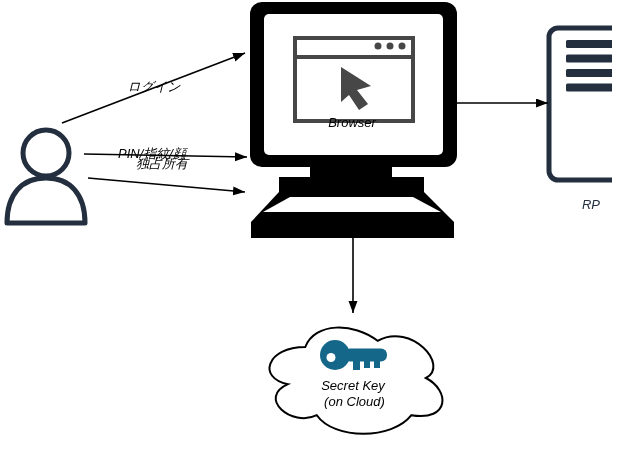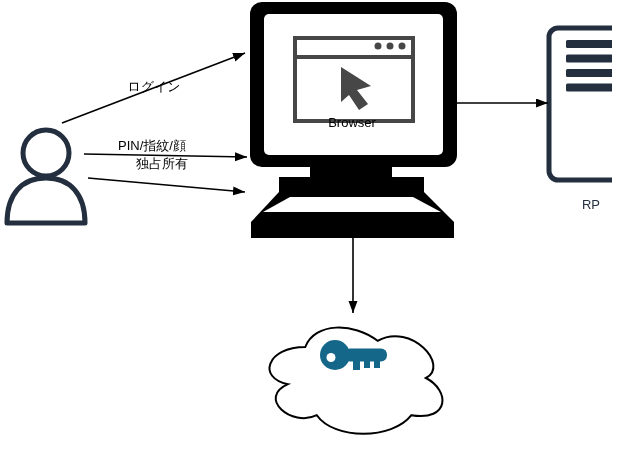--- a/index.html
+++ b/index.html
@@ -3,20 +3,21 @@
 <meta charset="utf-8">
 <style>
   html, body { margin: 0; padding: 0; background: #fff; }
   .canvas {
     position: relative;
     width: 612px;
     height: 450px;
     background: var(--background, #fff);
     font-family: "Liberation Sans", sans-serif;
     overflow: hidden;
+    font-style: italic;
   }
   .canvas svg { position: absolute; left: 0; top: 0; }
   .lbl {
     position: absolute;
     transform: translate(-50%, -50%);
     font-size: 13px;
     line-height: 16px;
     color: var(--text, #000);
     white-space: nowrap;
     text-align: center;
@@ -97,24 +98,28 @@
 
     <line class="edge" x1="62" y1="123" x2="245" y2="53" marker-end="url(#ah)"></line>
     <line class="edge" x1="84" y1="154" x2="247" y2="157" marker-end="url(#ah)"></line>
     <line class="edge" x1="88" y1="178" x2="245" y2="192" marker-end="url(#ah)"></line>
     <line class="edge" x1="457" y1="103" x2="548" y2="103" marker-end="url(#ah)"></line>
     <line class="edge" x1="353" y1="238" x2="353" y2="313" marker-end="url(#ah)"></line>
   </svg>
 
   <div class="lbl" style="left:154px; top:87px;">ログイン</div>
 
-  <div class="lbl" style="left:152px; top:146px;">PIN/指紋/顔</div>
+  <div class="lbl" style="left:152px; top:154px;">PIN/指紋/顔</div>
 
   <div class="lbl" style="left:162px; top:164px;">独占所有</div>
 
   <div class="lbl" style="left:352px; top:123px;">Browser</div>
 
   <div class="lbl navy" style="left:591px; top:205px;">
     <span>RP</span>
   </div>
 
+  <div class="lbl" style="left:353px; top:394px;">
+    <span>Secret Key</span>
+    <span>(on Cloud)</span>
+  </div>
 
 </div>
 
 </body></html>

